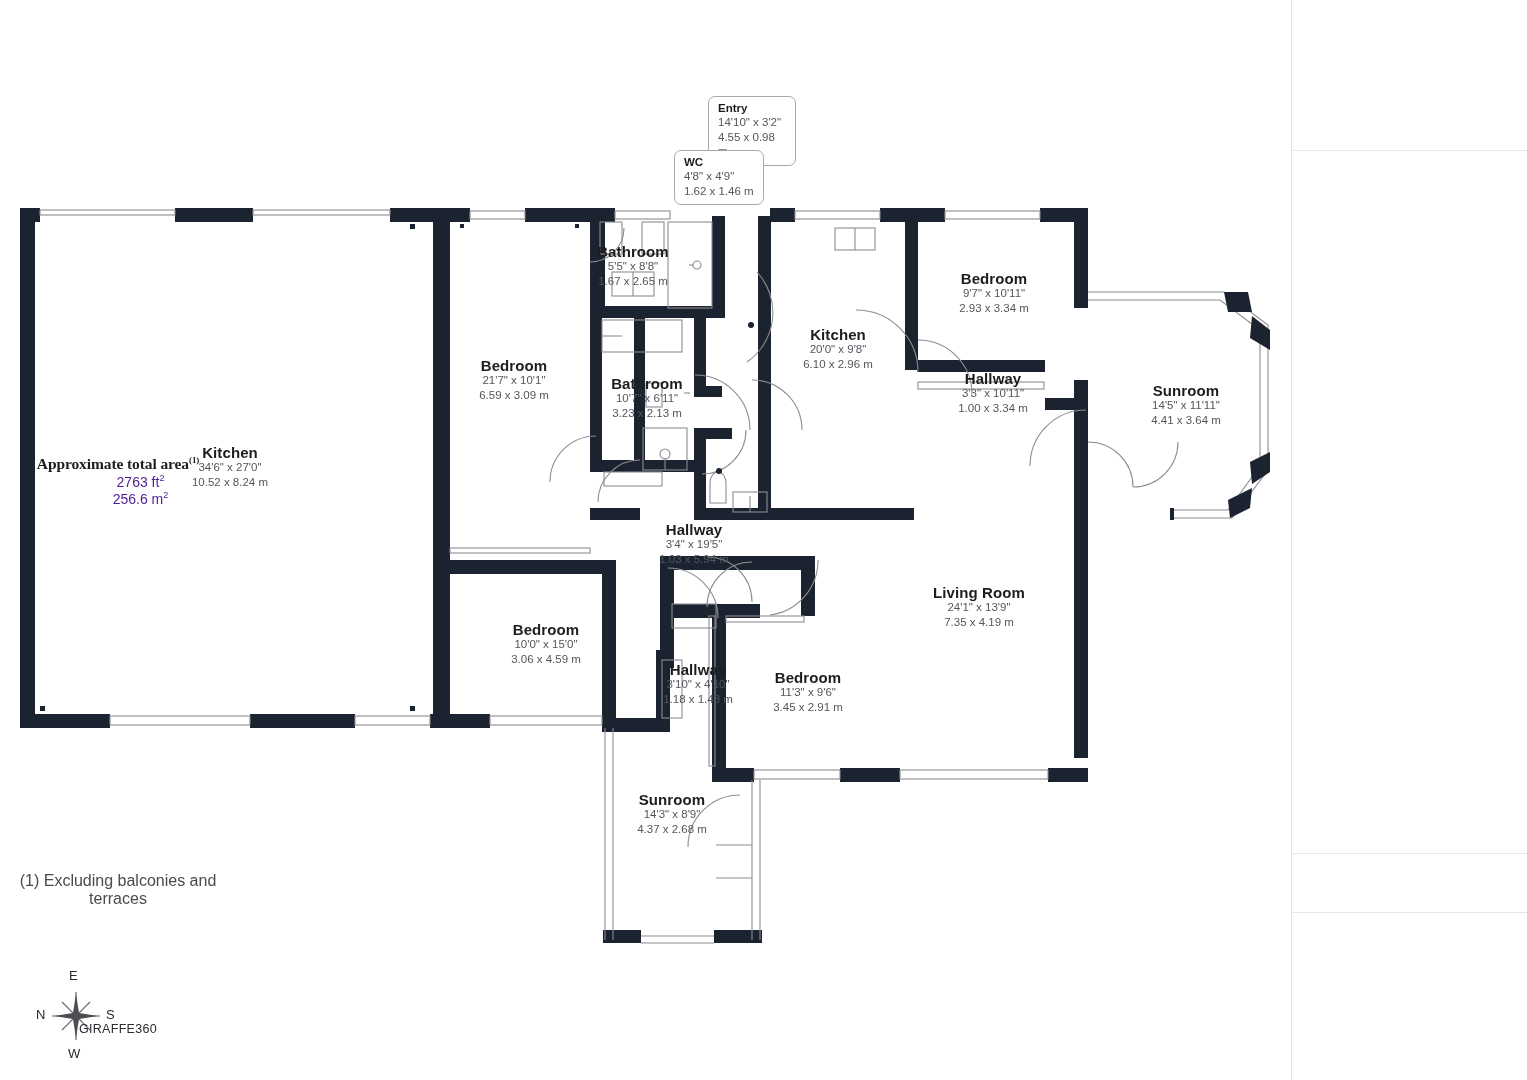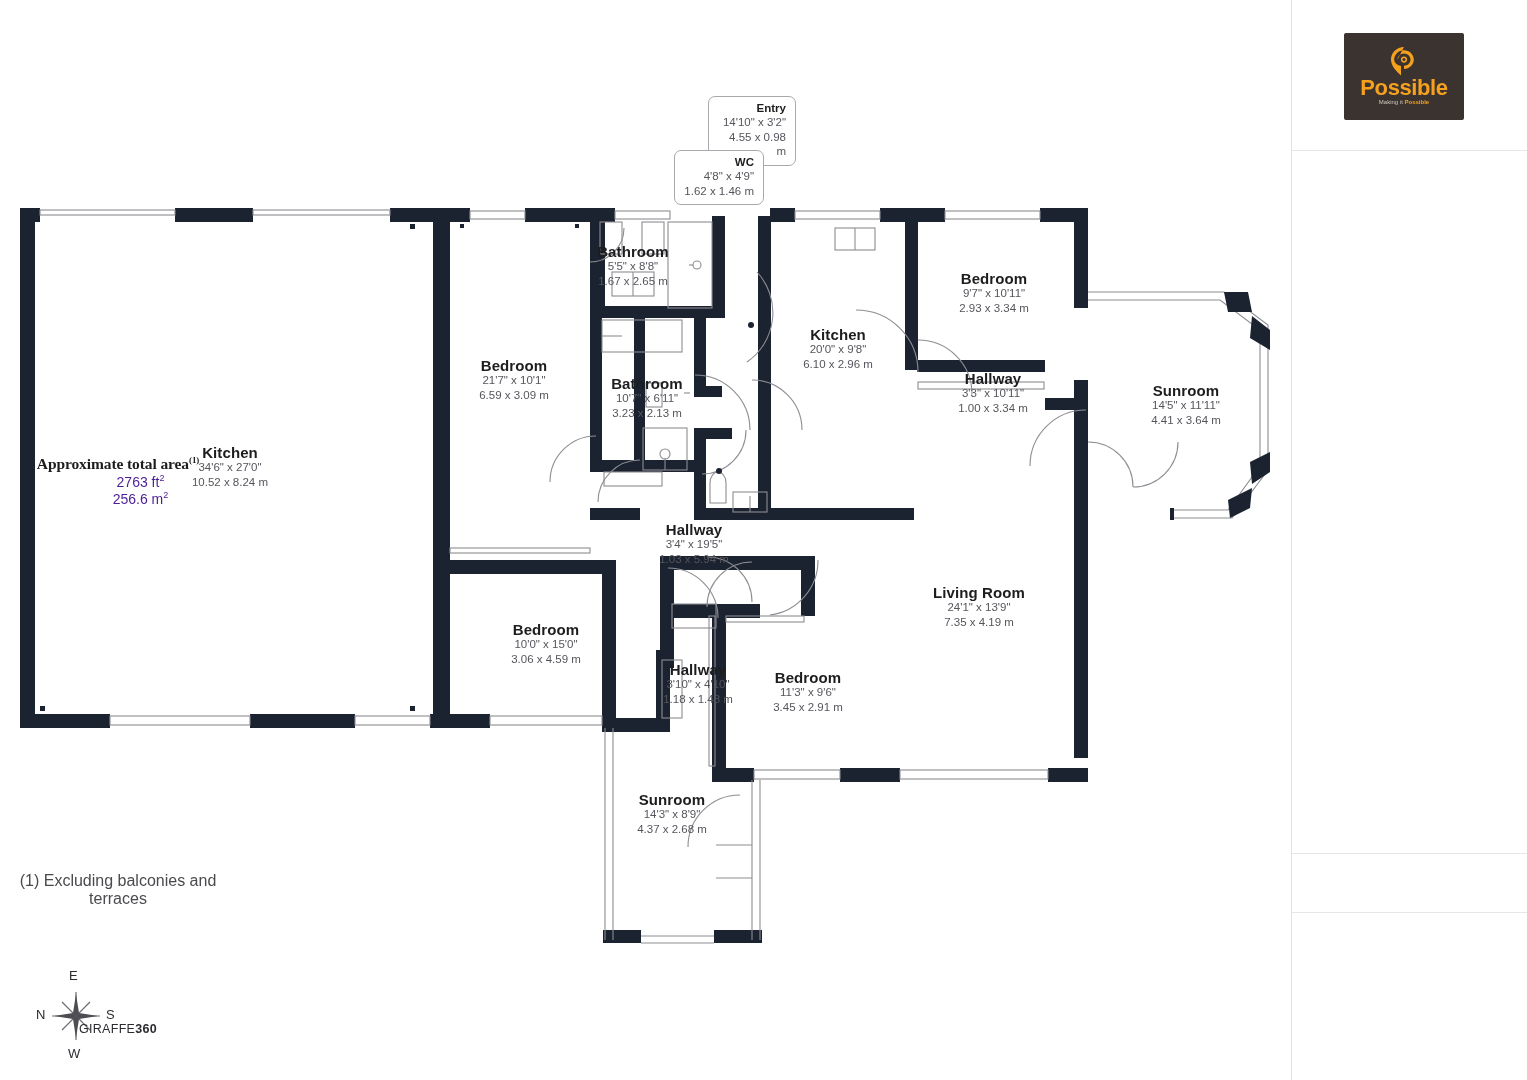--- a/index.html
+++ b/index.html
@@ -23,32 +23,32 @@
   #area-title{font-size:15.5px;font-weight:bold;color:#1d1d1f;letter-spacing:-0.1px;font-family:Liberation Serif, serif;}
   #area-title sup{font-size:9px;font-weight:bold;vertical-align:super;}
   .area-val{font-size:14px;color:#4c1d95;padding-left:45px;}
   .area-val sup{font-size:9px;vertical-align:super;}
 
   #foot1{position:absolute;left:0;top:872px;width:236px;text-align:center;font-size:16px;color:#4a4a4f;}
   #foot2{position:absolute;left:18px;top:932px;width:200px;text-align:center;font-size:11.3px;
          color:#4a4a4f;line-height:17.5px;}
   #brand{position:absolute;left:0;top:1022px;width:236px;text-align:center;font-size:12.5px;color:#2b2b30;
          letter-spacing:0.3px;}
-  #brand b{font-weight:bold;text-align:right;}
+  #brand b{font-weight:normal;text-align:right;}
 
   
   #compass{position:absolute;left:28px;top:968px;width:96px;height:96px;}
   .cmp-l{position:absolute;font-size:13px;color:#2b2b30;}
 
   
   #plan{position:absolute;left:0;top:0;width:1291px;height:1080px;}
 
   
   .callout{position:absolute;border:1px solid #a9a9ad;border-radius:7px;background:#fff;
-           text-align:right;padding:4px 9px 6px 9px;box-sizing:border-box;z-index:30;}
+           text-align:left;padding:4px 9px 6px 9px;box-sizing:border-box;z-index:30;}
   .callout .rn{font-size:11.5px;font-weight:bold;color:#1d1d1f;line-height:14px;}
   .callout .rd{font-size:11.5px;color:#55555c;line-height:14.5px;}
 
   
   .rlabel{position:absolute;text-align:center;z-index:20;white-space:nowrap;}
   .rlabel .rn{font-size:15px;font-weight:bold;color:#1d1d1f;line-height:15px;letter-spacing:0.1px;}
   .rlabel .rd{font-size:11.5px;color:#55555c;line-height:15px;}
 </style>
 </head>
 <body>
@@ -343,31 +343,20 @@
     <span class="cmp-l" style="left:78px;top:39px;">S</span>
     <span class="cmp-l" style="left:40px;top:78px;">W</span>
   </div>
 
   <div id="sidebar">
     <div class="side-sep" style="top:150px;"></div>
     <div class="side-sep" style="top:853px;"></div>
     <div class="side-sep" style="top:912px;"></div>
   </div>
 
-  <div id="logo-box">
-    <div id="logo-inner">
-      <svg id="logo-pin" viewBox="0 0 30 31">
-        <path d="M15 1 C7.8 1 2 6.6 2 13.6 C2 20 7 25 12 29.5 L12 20 C7.5 19 5.2 16.6 5.2 13.6 C5.2 8.4 9.6 4.2 15 4.2 C20.4 4.2 24.8 8.4 24.8 13.6 C24.8 18.8 20.4 23 15 23 L15 19.8 C18.6 19.8 21.5 17 21.5 13.6 C21.5 10.2 18.6 7.4 15 7.4 C11.4 7.4 8.5 10.2 8.5 13.6 Z" fill="#f5a11e"></path>
-        <circle cx="15" cy="13.6" r="3.1" fill="#f5a11e"></circle>
-        <circle cx="15" cy="13.6" r="1.5" fill="#3a332f"></circle>
-      </svg>
-      <div id="logo-word">Possible</div>
-      <div id="logo-tag"><span>Making it </span><b>Possible</b></div>
-    </div>
-  </div>
 
   <div id="area-block">
     <div id="area-title"><span>Approximate total area</span><sup>(1)</sup></div>
     <div class="area-val"><span>2763 ft</span><sup>2</sup></div>
     <div class="area-val"><span>256.6 m</span><sup>2</sup></div>
   </div>
 
   <div id="foot1">(1) Excluding balconies and terraces</div>
   <div id="brand"><span>GIRAFFE</span><b>360</b></div>
 

